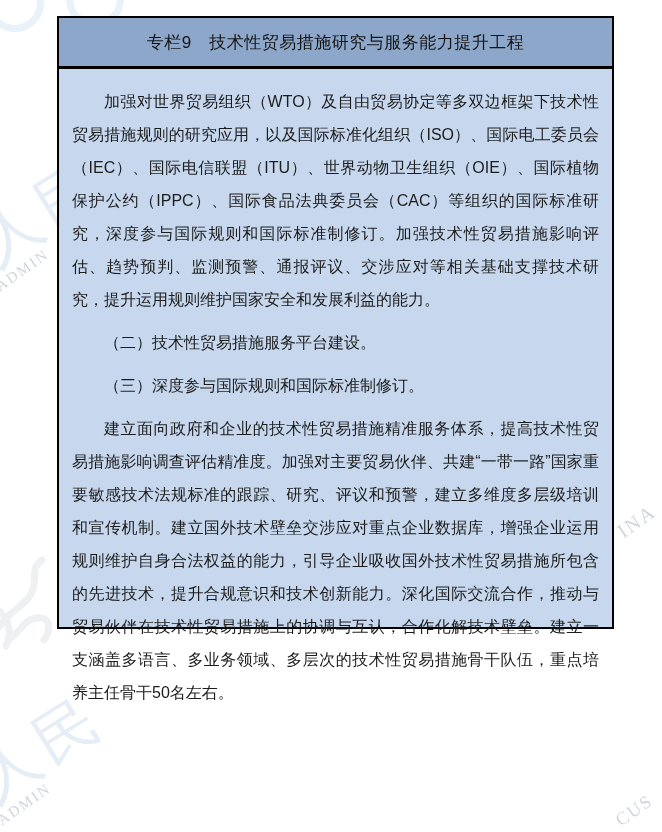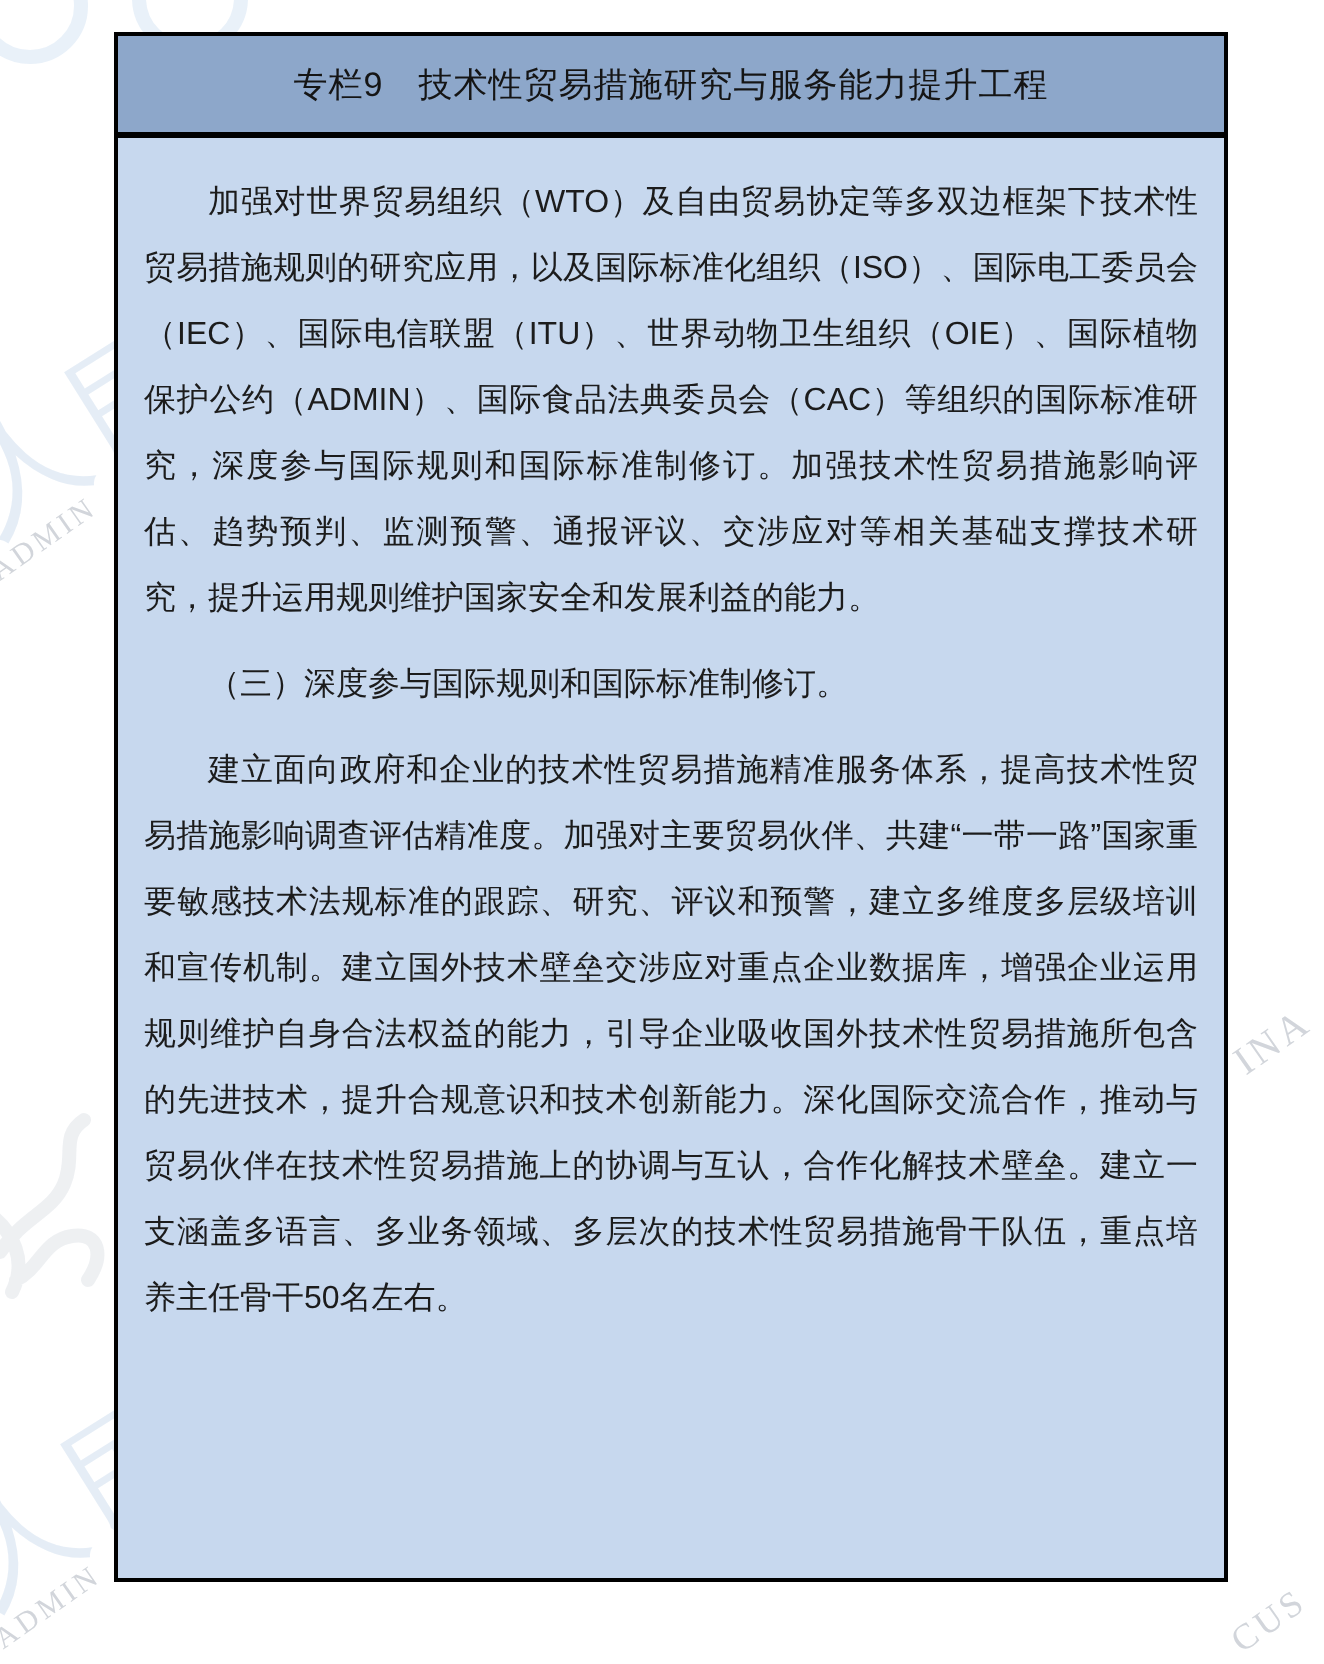--- a/index.html
+++ b/index.html
@@ -27,21 +27,21 @@
   }
   .wm-circle {
     position:absolute; border:7px solid #e3edf8; border-radius:50%;
     width:44px; height:44px; opacity:.8; pointer-events:none;
   }
   .wm-logo { position:absolute; opacity:.5; pointer-events:none; }
 
   
   .panel {
     position:absolute; left:57px; top:16px;
-    width:557px; height:775px;
+    width:557px; height:613px;
     border:2px solid #000;
     box-sizing:border-box;
     background:#C7D8EE;
   }
   .panel-header {
     height:48px;
     background:#8DA7CA;
     border-bottom:3px solid #000;
     display:flex; align-items:center; justify-content:center;
     font-size:17px; color:#151515;
@@ -79,19 +79,20 @@
 <span class="wm wm-cn" style="left:-28px; top:706px;">人民</span>
 <span class="wm wm-latin" style="left:-6px; top:796px;">ADMIN</span>
 
 <span class="wm wm-latin" style="left:616px; top:510px; font-size:20px;">INA</span>
 <span class="wm wm-latin" style="left:614px; top:800px; font-size:18px;">CUS</span>
 
 <div class="panel">
   <div class="panel-header">专栏9　技术性贸易措施研究与服务能力提升工程</div>
 
   <div class="panel-body">
-    <p class="sec-body">加强对世界贸易组织（WTO）及自由贸易协定等多双边框架下技术性贸易措施规则的研究应用，以及国际标准化组织（ISO）、国际电工委员会（IEC）、国际电信联盟（ITU）、世界动物卫生组织（OIE）、国际植物保护公约（ADMIN）、国际食品法典委员会（CAC）等组织的国际标准研究，深度参与国际规则和国际标准制修订。加强技术性贸易措施影响评估、趋势预判、监测预警、通报评议、交涉应对等相关基础支撑技术研究，提升运用规则维护国家安全和发展利益的能力。</p>
+    <p class="sec-body">加强对世界贸易组织（WTO）及自由贸易协定等多双边框架下技术性贸易措施规则的研究应用，以及国际标准化组织（ISO）、国际电工委员会（IEC）、国际电信联盟（ITU）、世界动物卫生组织（OIE）、国际植物保护公约（IPPC）、国际食品法典委员会（CAC）等组织的国际标准研究，深度参与国际规则和国际标准制修订。加强技术性贸易措施影响评估、趋势预判、监测预警、通报评议、交涉应对等相关基础支撑技术研究，提升运用规则维护国家安全和发展利益的能力。</p>
 
+    <p class="sec-heading">（二）技术性贸易措施服务平台建设。</p>
 
     <p class="sec-heading">（三）深度参与国际规则和国际标准制修订。</p>
     <p class="sec-body">建立面向政府和企业的技术性贸易措施精准服务体系，提高技术性贸易措施影响调查评估精准度。加强对主要贸易伙伴、共建“一带一路”国家重要敏感技术法规标准的跟踪、研究、评议和预警，建立多维度多层级培训和宣传机制。建立国外技术壁垒交涉应对重点企业数据库，增强企业运用规则维护自身合法权益的能力，引导企业吸收国外技术性贸易措施所包含的先进技术，提升合规意识和技术创新能力。深化国际交流合作，推动与贸易伙伴在技术性贸易措施上的协调与互认，合作化解技术壁垒。建立一支涵盖多语言、多业务领域、多层次的技术性贸易措施骨干队伍，重点培养主任骨干50名左右。</p>
   </div>
 </div>
 
 </body></html>

